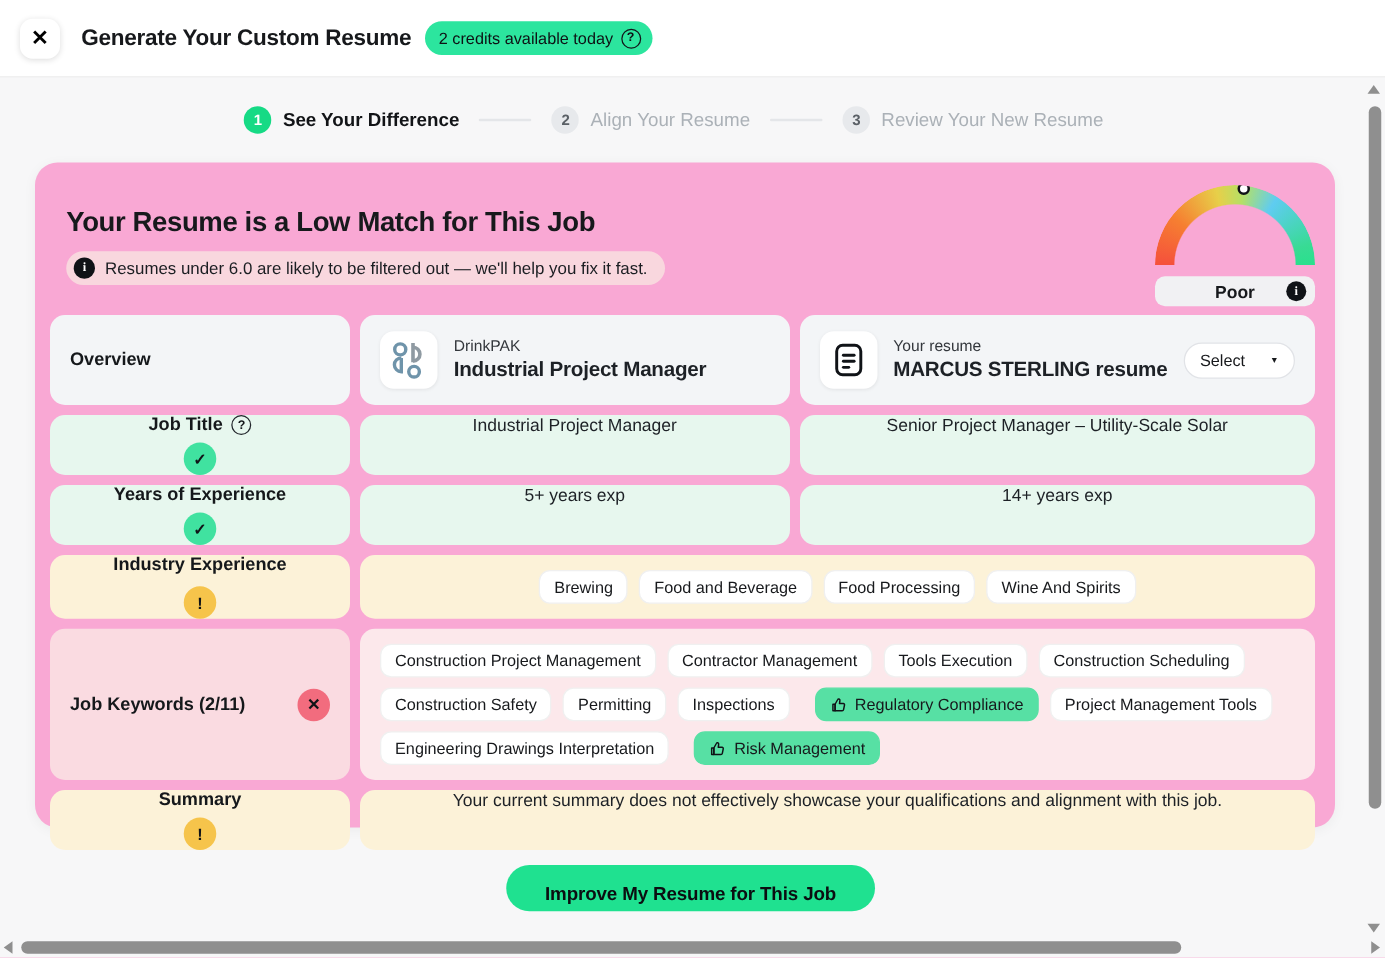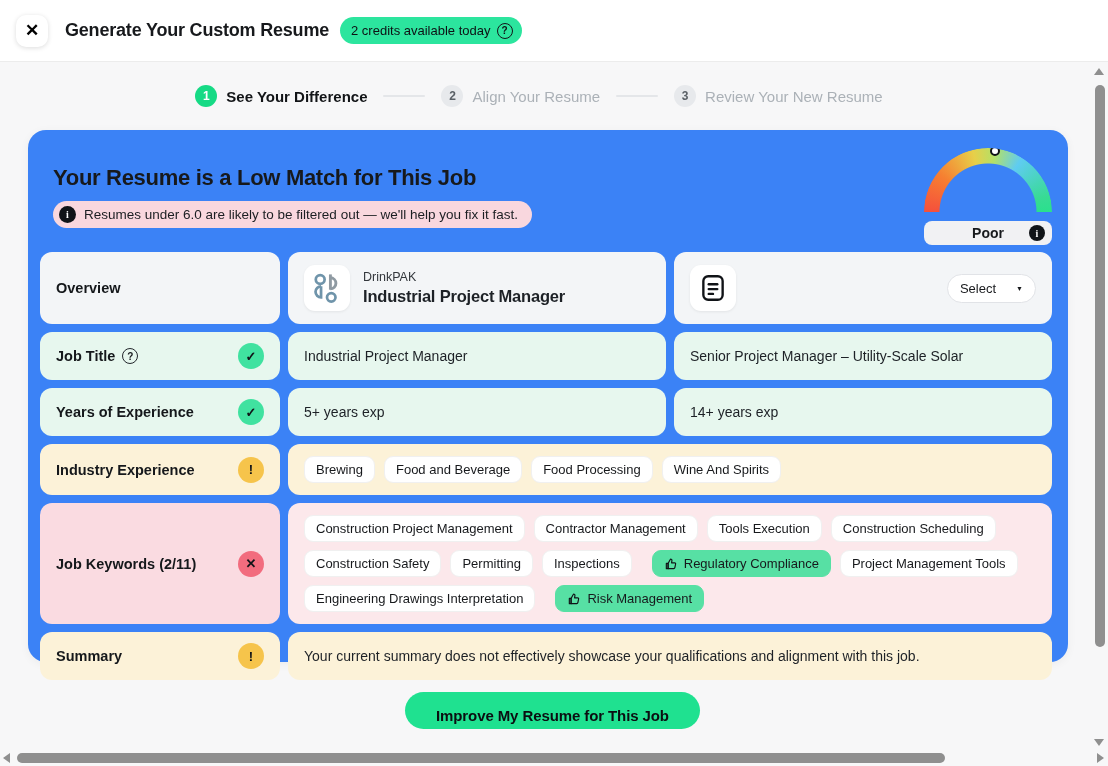--- a/index.html
+++ b/index.html
@@ -25,21 +25,21 @@
            align-items:center; gap:10px; }
   .step { display:flex; align-items:center; gap:9px; }
   .step-circle { width:22px; height:22px; border-radius:50%; display:flex; align-items:center;
                  justify-content:center; font-size:12px; font-weight:bold; background:#e7e9ec; color:#5a6066; }
   .step.active .step-circle { background:#16da85; color:#fff; }
   .step-label { font-size:15px; color:#abb1b7; font-weight:500; }
   .step.active .step-label { color:#121417; font-weight:bold; }
   .step-line { width:42px; height:2px; background:#e4e6e9; border-radius:2px; margin:0 6px; }
 
   
-  .card { position:absolute; left:28px; top:130px; width:1040px; height:532px; background:#3b82f6;
+  .card { position:absolute; left:28px; top:130px; width:1040px; height:532px; background:#f9a8d4;
           border-radius:18px; box-shadow:0 2px 10px rgba(0,0,0,.05); }
   .card-title { position:absolute; left:25px; top:35px; font-size:22px; font-weight:bold; letter-spacing:-.3px; }
   .banner { position:absolute; left:25px; top:71px; background:#f9d7de; border-radius:999px; height:27px;
             display:inline-flex; align-items:center; gap:8px; padding:0 14px 0 6px; font-size:13.5px; color:#1b1e22; }
   .info-dot { width:17px; height:17px; background:#101317; color:#fff; border-radius:50%;
               display:flex; align-items:center; justify-content:center; font-size:10px; font-weight:bold;
               font-family:"Liberation Serif", serif; flex:0 0 auto; }
 
   
   .gauge-wrap { position:absolute; right:16px; top:18px; width:128px; }
@@ -61,21 +61,21 @@
   
   .grid { position:absolute; left:12px; right:16px; top:122px; display:grid;
           grid-template-columns:240px 1fr 1fr; gap:8px; }
   .cell { border-radius:12px; display:flex; align-items:center; font-size:14px; color:#1d2126; padding:0 16px; }
   .span2 { grid-column:2 / 4; }
   .bg-gray  { background:#f3f5f7; }
   .bg-mint  { background:#e7f7ee; }
   .bg-cream { background:#fcf2d8; }
   .bg-pinklabel { background:#fadbe1; }
   .bg-pink  { background:#fce8eb; }
-  .h-72 { min-height:72px; } .h-48 { min-height:48px; } .h-104 { min-height:104px; }
+  .h-72 { min-height:72px; } .h-48 { min-height:48px;flex-direction:column; } .h-104 { min-height:104px; }
   .label-cell { justify-content:space-between; font-weight:bold; font-size:14.5px; color:#15181b; }
   .label-left { display:flex; align-items:center; gap:7px;text-align:right; }
   .q-circle { width:16px; height:16px; border:1.4px solid #23272c; border-radius:50%; display:flex;
               align-items:center; justify-content:center; font-size:10px; font-weight:bold; cursor:pointer; }
   .status { width:26px; height:26px; border-radius:50%; display:flex; align-items:center;
             justify-content:center; font-size:13px; font-weight:bold; color:#101317; flex:0 0 auto; }
   .status.check { background:#40e2a0; }
   .status.warn  { background:#f6c44b; }
   .status.fail  { background:#f26c7e; }
 
@@ -185,20 +185,24 @@
         </span>
       </div>
       <div class="cell entity bg-gray h-72">
         <span class="entity-logo">
           <svg width="30" height="30" viewBox="0 0 28 28">
             <rect x="5" y="3" width="18" height="22" rx="4.5" fill="none" stroke="#101317" stroke-width="2.2"></rect>
             <path d="M10 10.5 h8" stroke="#101317" stroke-width="2.2" stroke-linecap="round"></path>
             <path d="M10 15 h8" stroke="#101317" stroke-width="2.2" stroke-linecap="round"></path>
             <path d="M10 19.5 h4" stroke="#101317" stroke-width="2.2" stroke-linecap="round"></path>
           </svg>
+        </span>
+        <span>
+          <div class="entity-kicker">Your resume</div>
+          <div class="entity-title">MARCUS STERLING resume</div>
         </span>
         <button class="select-btn">
           <span>Select</span>
           <span class="caret">▼</span>
         </button>
       </div>
 
       <div class="cell label-cell bg-mint h-48">
         <span class="label-left">
           <span>Job Title</span>

